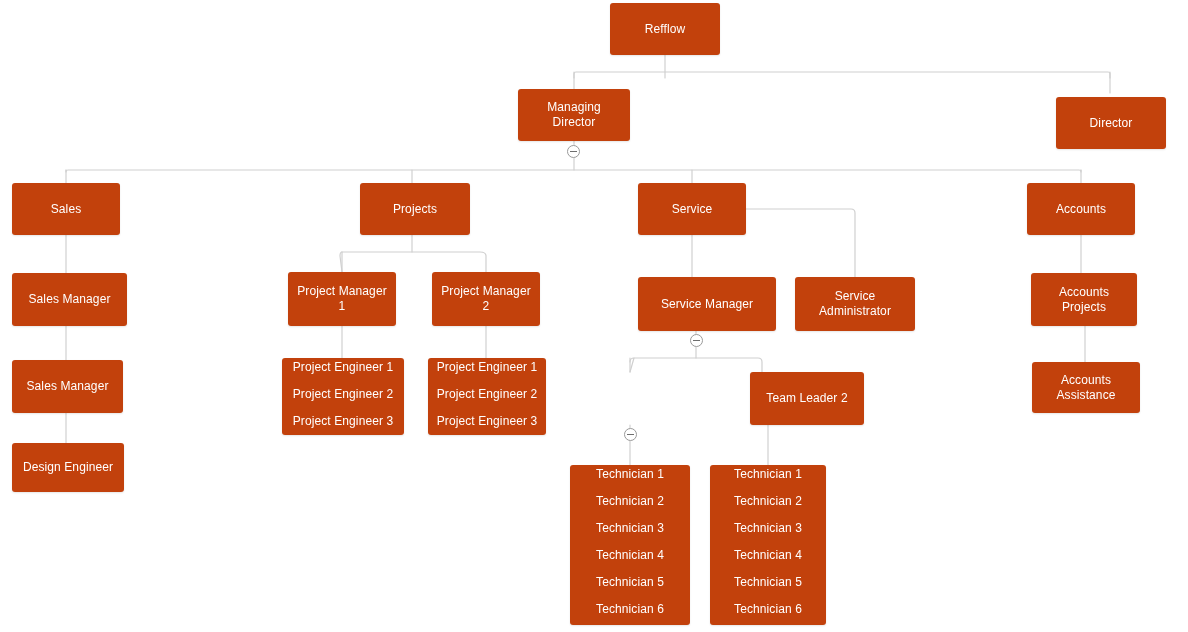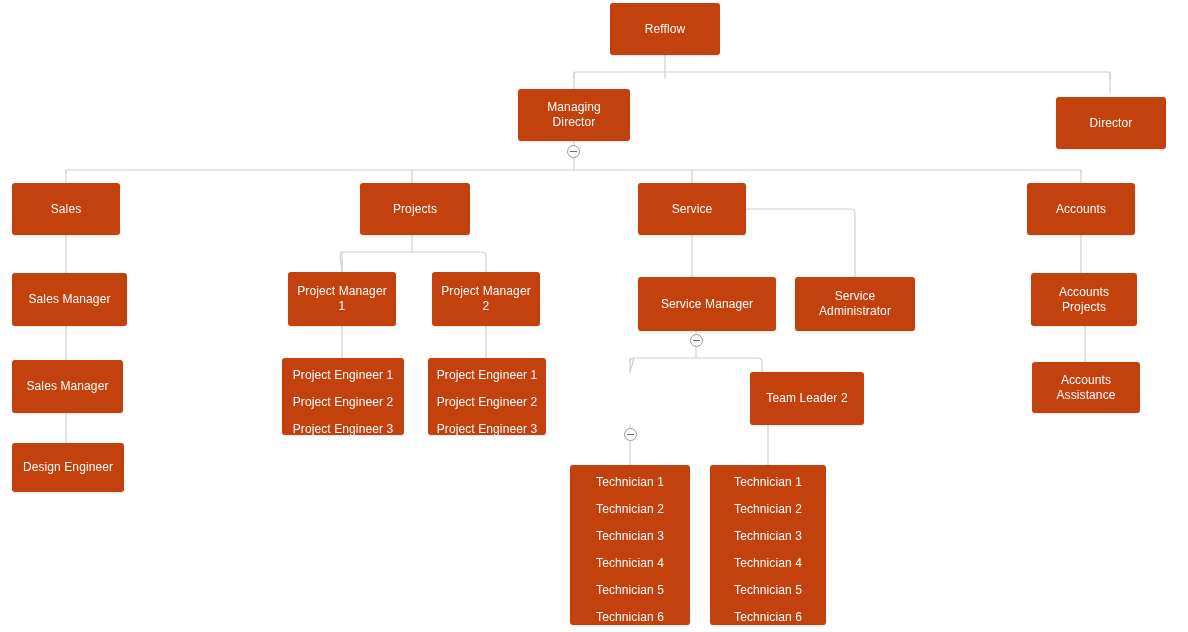--- a/index.html
+++ b/index.html
@@ -45,21 +45,21 @@
     box-shadow: 0 1px 2px rgba(0,0,0,0.10);
     cursor: pointer;
     z-index: 2;
   }
   .node .line {
     display: block;
     white-space: nowrap;
   }
   .node.multi {
     justify-content: flex-start;
-    padding-top: 10px;
+    padding-top: 2px;
     text-align: center;
   }
   .node.multi .line {
     margin-bottom: 12px;
   }
   .node.multi .line:last-child {
     margin-bottom: 0;
   }
   .toggle {
     position: absolute;

